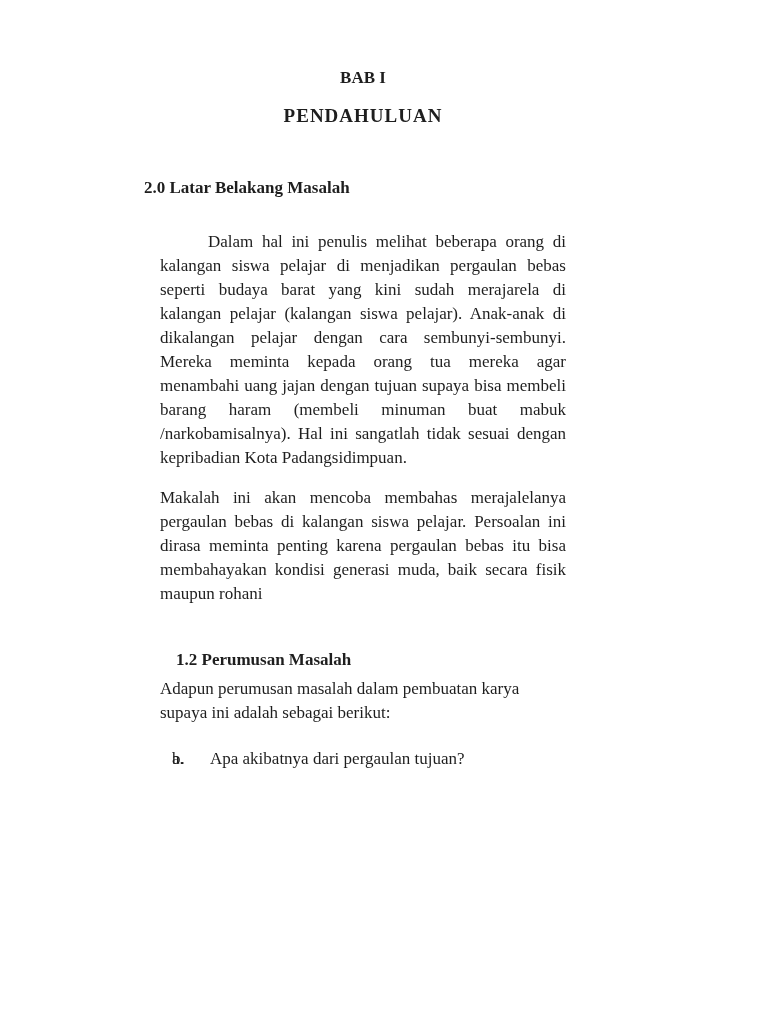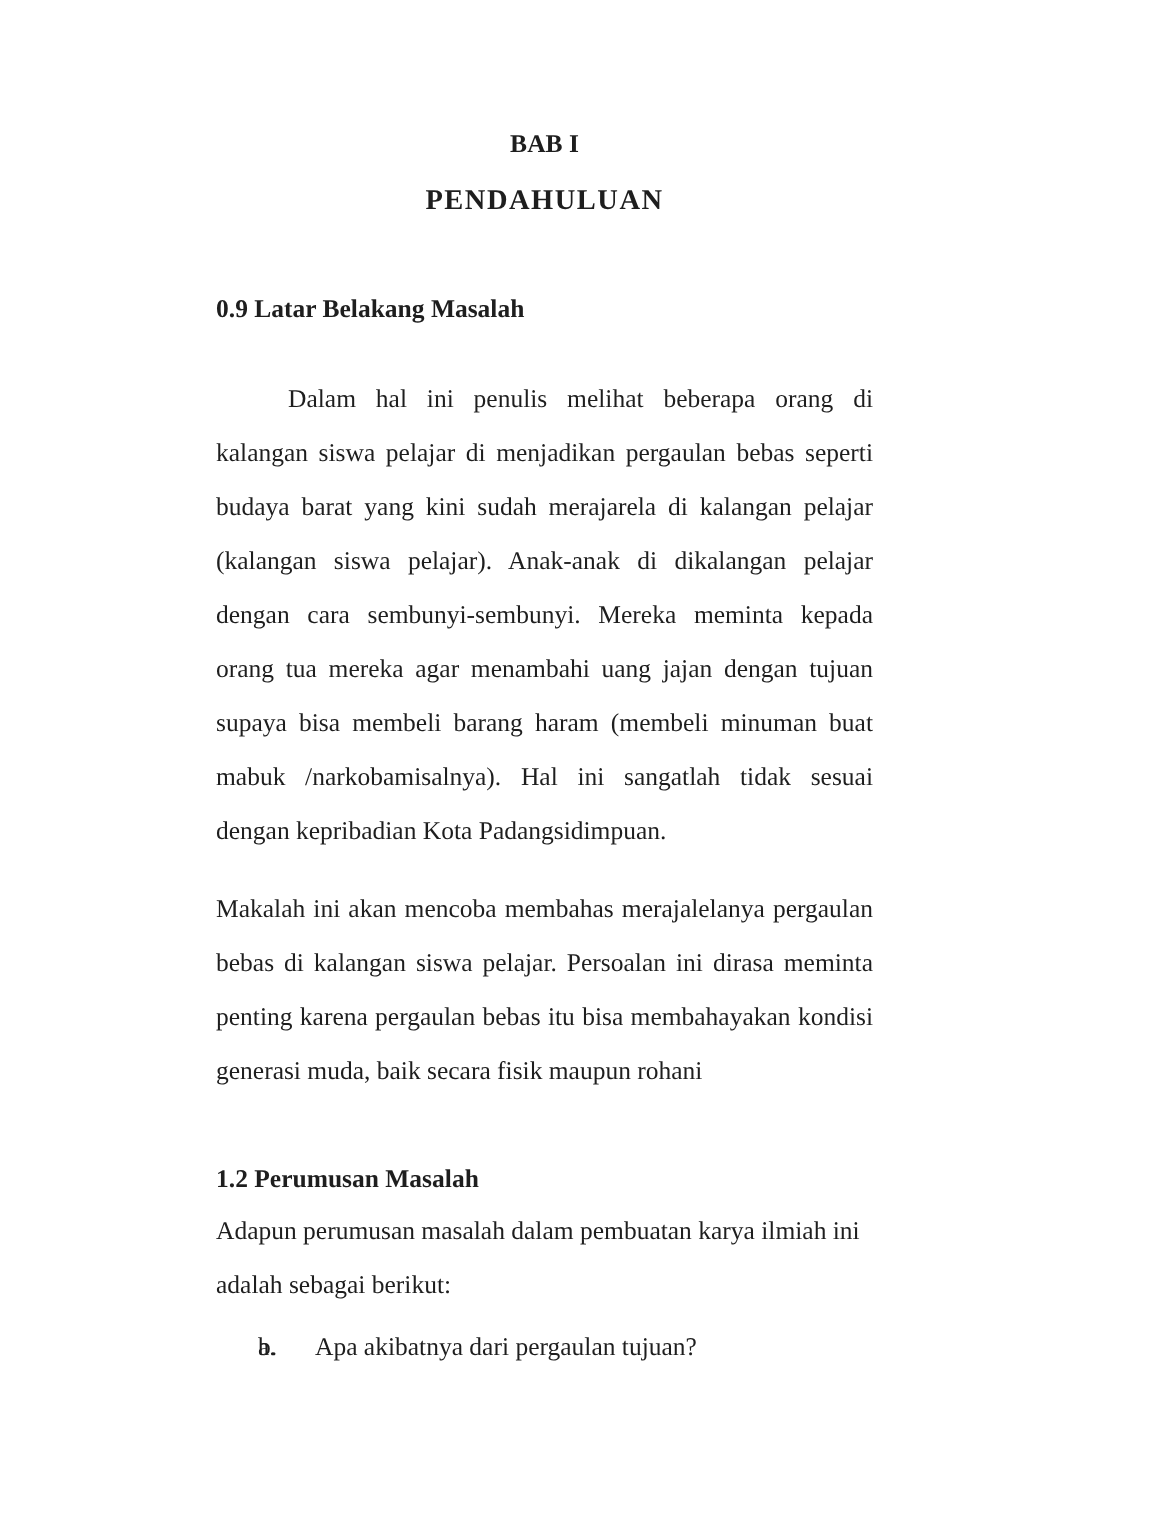--- a/index.html
+++ b/index.html
@@ -13,21 +13,21 @@
   }
   .doc-page{
     position:relative;
     box-sizing:border-box;
     width:688px;
     height:1024px;
     background:var(--page-bg);
     color:var(--text-color);
     font-family:"Liberation Serif","DejaVu Serif",serif;
     font-size:17px;
-    padding:86px 106px 0 144px;
+    padding:68px 106px 0 144px;
     overflow:hidden;
   }
   .doc-header{
     text-align:center;
   }
   .chapter-title{
     margin:0;
     font-size:17px;
     font-weight:bold;
     line-height:20px;
@@ -43,24 +43,25 @@
     font-size:17px;
     font-weight:bold;
     line-height:20px;
     margin:0;
   }
   .heading-1-1{
     margin-top:52px;
   }
   .heading-1-2{
     margin-top:44px;
+    margin-left:32px;
   }
   .body-par{
-    margin:0;
-    line-height:36px;
+    margin:16px;
+    line-height:24px;
     text-align:justify;
   }
   .par-first{
     margin-top:32px;
     text-indent:48px;
   }
   .par-second{
     margin-top:16px;
   }
   .par-intro{
@@ -88,28 +89,28 @@
 <body>
 
 <div class="doc-page">
 
   <header class="doc-header">
     <h1 class="chapter-title">BAB I</h1>
     <h1 class="chapter-subtitle">PENDAHULUAN</h1>
   </header>
 
   <section class="doc-section">
-    <h2 class="section-heading heading-1-1">0.9 Latar Belakang Masalah</h2>
+    <h2 class="section-heading heading-1-1">2.0 Latar Belakang Masalah</h2>
     <p class="body-par par-first">Dalam hal ini penulis melihat beberapa orang di kalangan siswa pelajar di menjadikan pergaulan bebas seperti budaya barat yang kini sudah merajarela di kalangan pelajar (kalangan siswa pelajar). Anak-anak di dikalangan pelajar dengan cara sembunyi-sembunyi. Mereka meminta kepada orang tua mereka agar menambahi uang jajan dengan tujuan supaya bisa membeli barang haram (membeli minuman buat mabuk /narkobamisalnya). Hal ini sangatlah tidak sesuai dengan kepribadian Kota Padangsidimpuan.</p>
     <p class="body-par par-second">Makalah ini akan mencoba membahas merajalelanya pergaulan bebas di kalangan siswa pelajar. Persoalan ini dirasa meminta penting karena pergaulan bebas itu bisa membahayakan kondisi generasi muda, baik secara fisik maupun rohani</p>
   </section>
 
   <section class="doc-section">
     <h2 class="section-heading heading-1-2">1.2 Perumusan Masalah</h2>
-    <p class="body-par par-intro">Adapun perumusan masalah dalam pembuatan karya ilmiah ini adalah sebagai berikut:</p>
+    <p class="body-par par-intro">Adapun perumusan masalah dalam pembuatan karya supaya ini adalah sebagai berikut:</p>
     <ol class="question-list">
       <li class="question-item">
         <span class="q-marker">a.</span>
       </li>
       <li class="question-item">
         <span class="q-marker">b.</span>
         <span class="q-text">Apa akibatnya dari pergaulan tujuan?</span>
       </li>
     </ol>
   </section>

